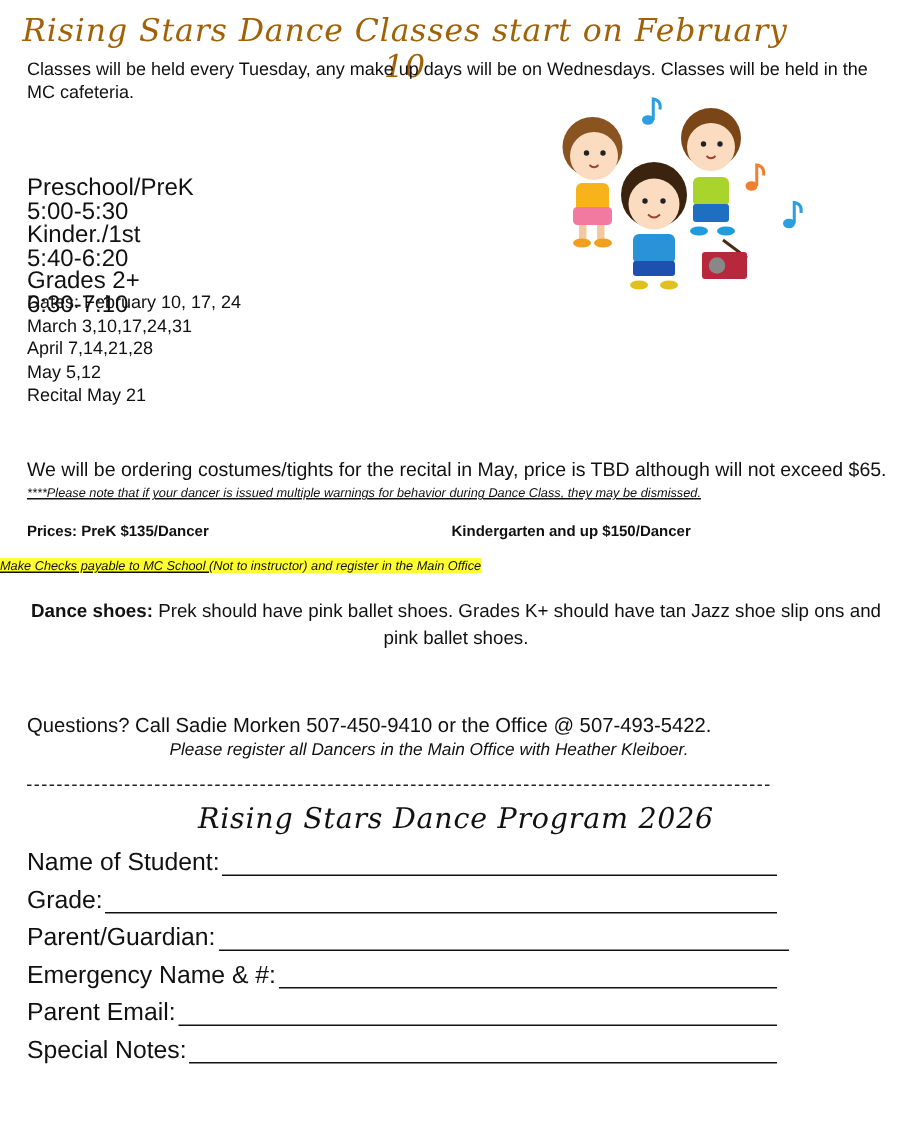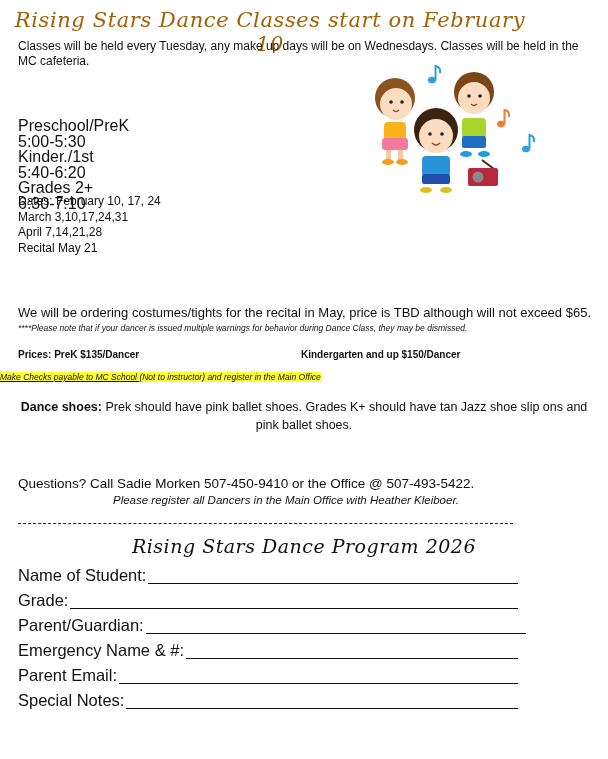--- a/index.html
+++ b/index.html
@@ -20,21 +20,21 @@
     position: absolute; left: 18px; top: 98px; font-size: 16px; line-height: 15.5px; margin-top: 20px;
   }
   .dates {
     position: absolute; left: 18px; top: 194px; font-size: 12px; line-height: 15.5px;
   }
   .illustration { position: absolute; left: 362px; top: 60px; width: 180px; height: 136px; }
   .costume {
     position: absolute; left: 18px; top: 305px; font-size: 13px;
   }
   .warning {
-    position: absolute; left: 18px; top: 323px; font-size: 8.5px; font-style: italic;
+    position: absolute; left: 18px; top: 323px; font-size: 8.5px; font-style: italic; text-decoration: underline;
   }
   .prices {
     position: absolute; left: 18px; top: 349px; width: 580px; font-size: 10px; font-weight: bold;
   }
   .prices .k { position: absolute; left: 283px; top: 0; white-space: nowrap; }
   .checks {
     position: absolute; left: 0; top: 372px; width: 608px; text-align: left; font-size: 8.5px; font-style: italic;
   }
   .checks .hl { background: #ffff33; }
   .checks .u { text-decoration: underline; }
@@ -77,20 +77,21 @@
   <div>Kinder./1st</div>
   <div>5:40-6:20</div>
   <div>Grades 2+</div>
   <div>6:30-7:10</div>
 </div>
 
 <div class="dates">
   <div>Dates: February 10, 17, 24</div>
   <div>March 3,10,17,24,31</div>
   <div>April 7,14,21,28</div>
+  <div>May 5,12</div>
   <div>Recital May 21</div>
 </div>
 
 <svg class="illustration" viewBox="0 0 180 136">
 
   <g fill="#2b9fe0" stroke="#2b9fe0">
     <ellipse cx="70" cy="20" rx="4" ry="3.2" stroke="none"></ellipse>
     <path d="M73.5 20 V6 Q79 7 78 13" fill="none" stroke-width="2"></path>
   </g>
   <g fill="#f08030" stroke="#f08030">

